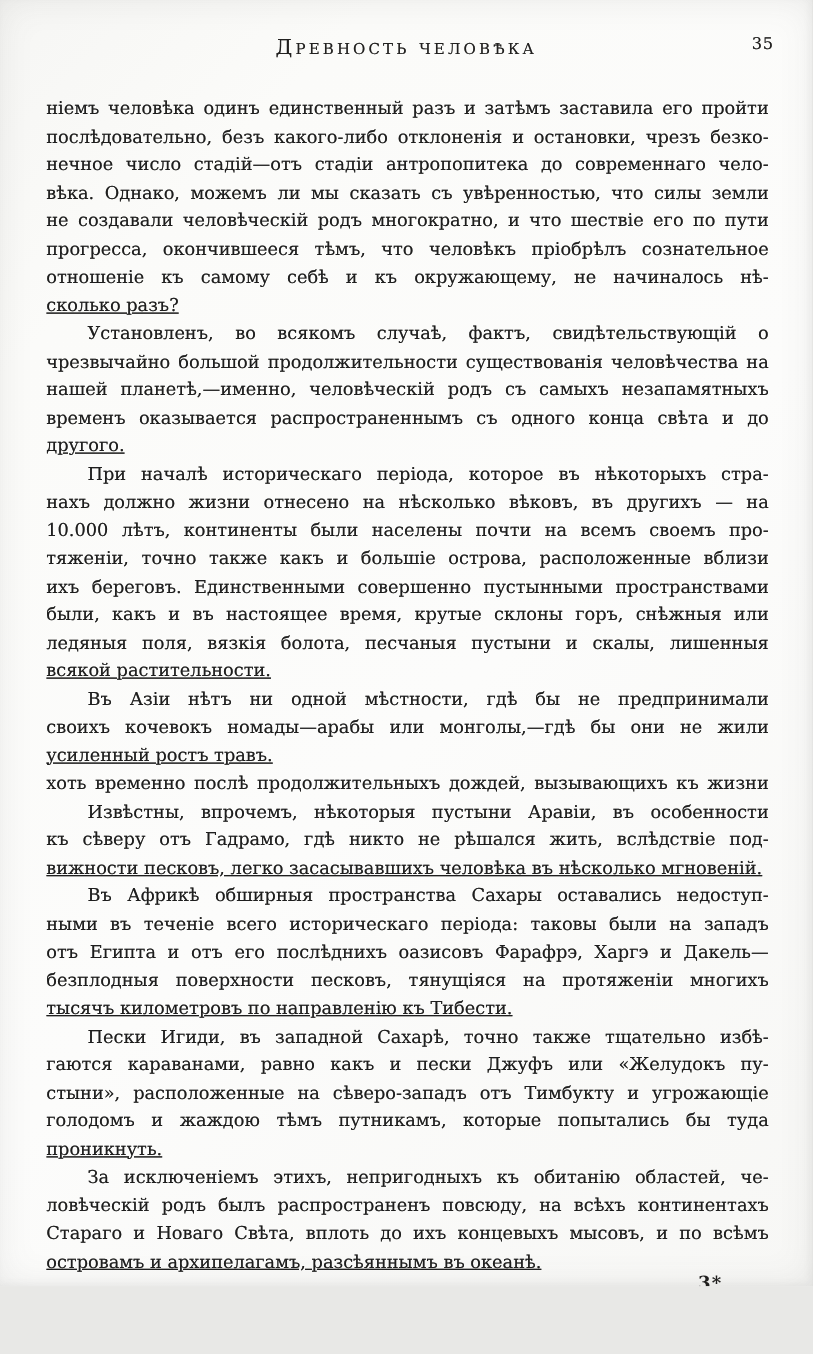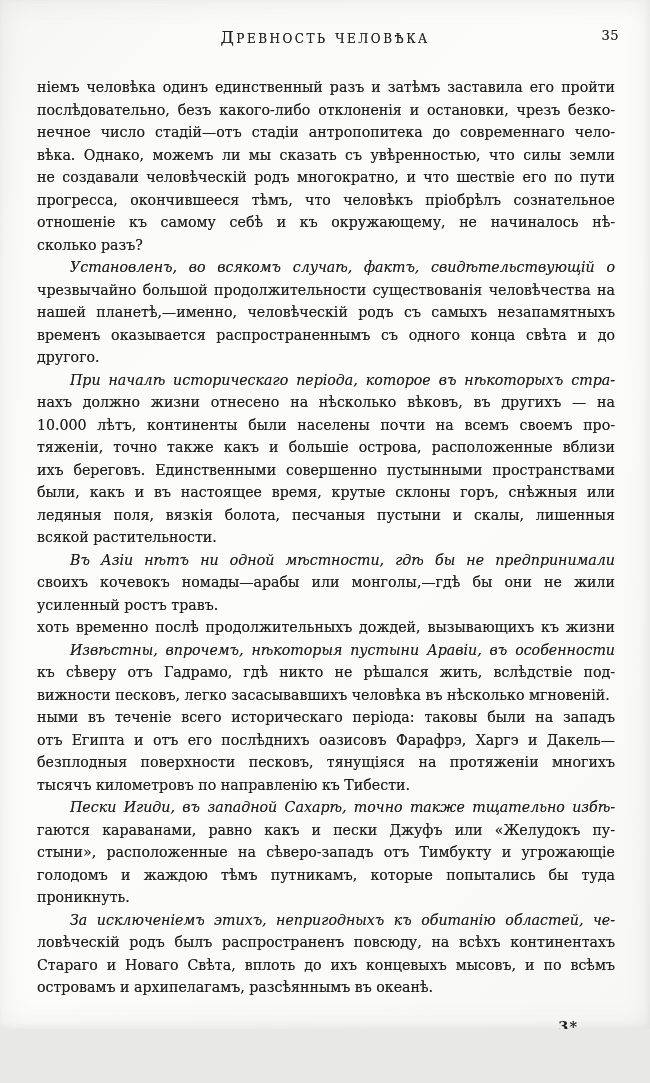--- a/index.html
+++ b/index.html
@@ -53,23 +53,24 @@
     text-shadow: 0 0 0.45px rgba(25,25,22,0.6);
   }
   .paragraph { margin: 0; }
   .line {
     text-align: justify;
     text-align-last: justify;
     white-space: normal;
     height: 22.5px;
     overflow: hidden;
   }
-  .line.first-indented { text-indent: 33px; font-style: italic; }
+  .line.first-indented { text-indent: 33px; }
   .line.last {
     text-align-last: left;
+    text-decoration: underline;
   }
   .signature-mark {
     position: absolute;
     top: 1018px;
     right: 72px;
     font-size: 14.5px;
     font-weight: bold;
     letter-spacing: 1px;
     color: #201f1e;
   }
@@ -117,20 +118,21 @@
         <div class="line">своихъ кочевокъ номады—арабы или монголы,—гдѣ бы они не жили</div>
         <div class="line last">усиленный ростъ травъ.</div>
         <div class="line">хоть временно послѣ продолжительныхъ дождей, вызывающихъ къ жизни</div>
       </div>
       <div class="paragraph">
         <div class="line first-indented">Извѣстны, впрочемъ, нѣкоторыя пустыни Аравіи, въ особенности</div>
         <div class="line">къ сѣверу отъ Гадрамо, гдѣ никто не рѣшался жить, вслѣдствіе под-</div>
         <div class="line last">вижности песковъ, легко засасывавшихъ человѣка въ нѣсколько мгновеній.</div>
       </div>
       <div class="paragraph">
+        <div class="line first-indented">Въ Африкѣ обширныя пространства Сахары оставались недоступ-</div>
         <div class="line">ными въ теченіе всего историческаго періода: таковы были на западъ</div>
         <div class="line">отъ Египта и отъ его послѣднихъ оазисовъ Фарафрэ, Харгэ и Дакель—</div>
         <div class="line">безплодныя поверхности песковъ, тянущіяся на протяженіи многихъ</div>
         <div class="line last">тысячъ километровъ по направленію къ Тибести.</div>
       </div>
       <div class="paragraph">
         <div class="line first-indented">Пески Игиди, въ западной Сахарѣ, точно также тщательно избѣ-</div>
         <div class="line">гаются караванами, равно какъ и пески Джуфъ или «Желудокъ пу-</div>
         <div class="line">стыни», расположенные на сѣверо-западъ отъ Тимбукту и угрожающіе</div>
         <div class="line">голодомъ и жаждою тѣмъ путникамъ, которые попытались бы туда</div>

